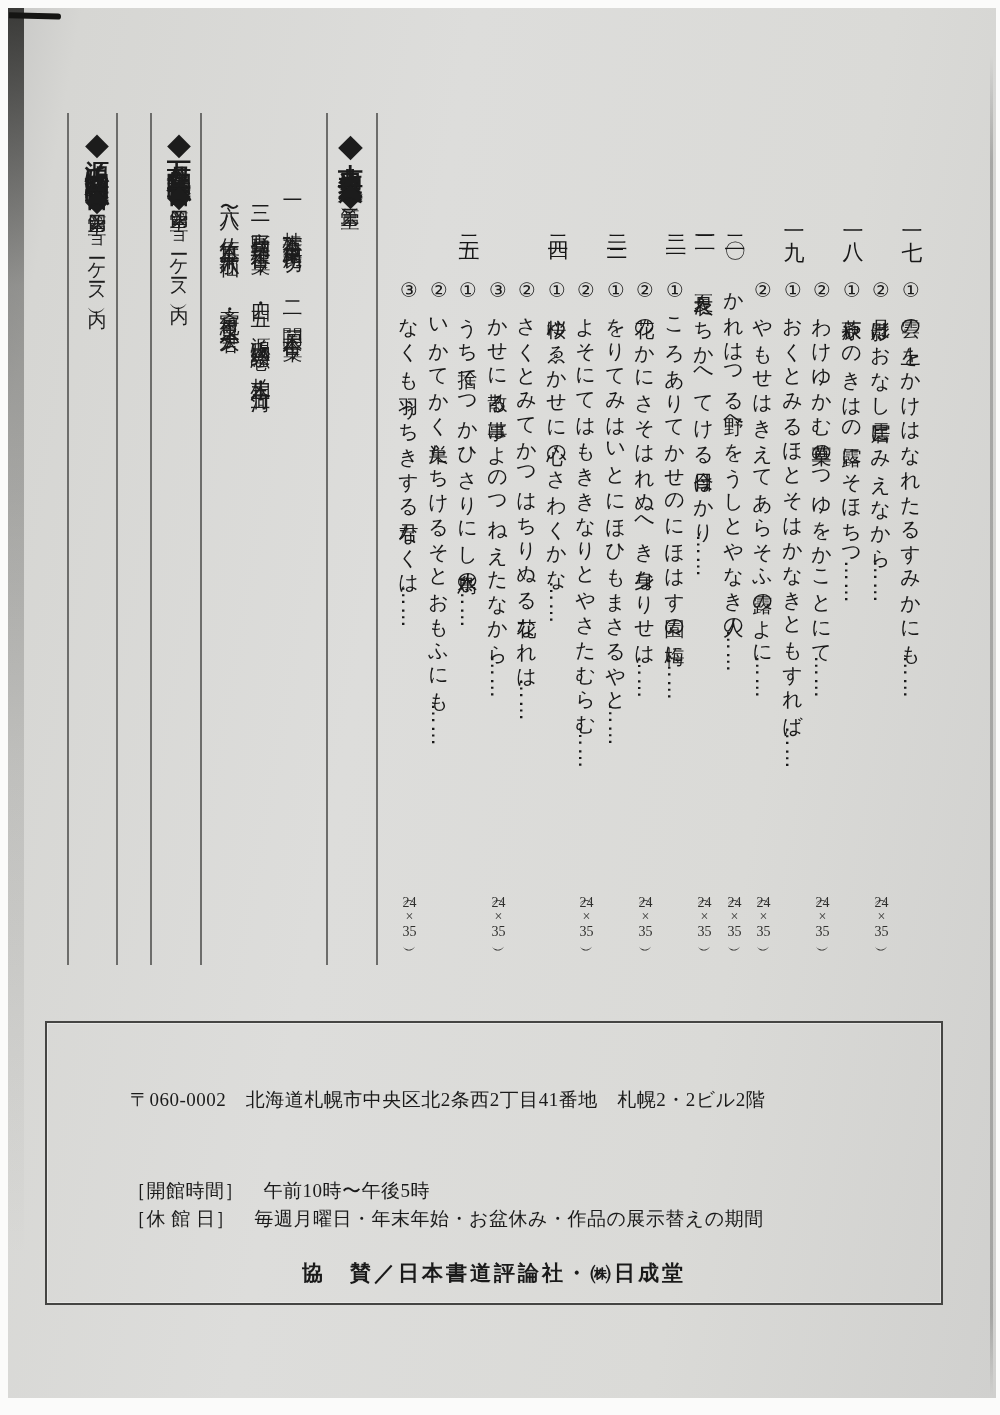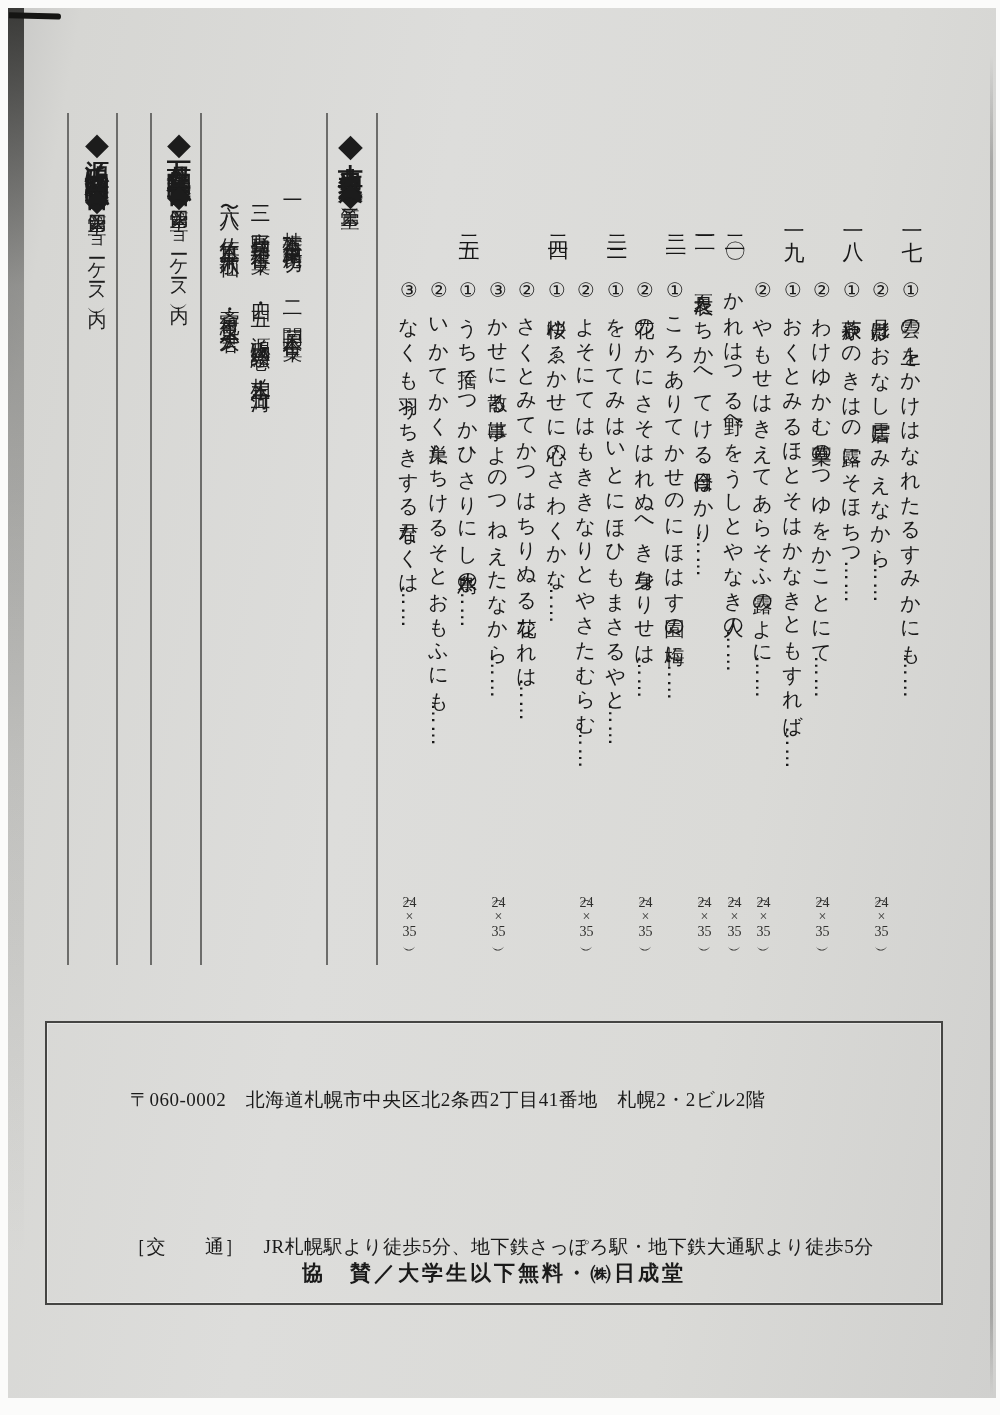--- a/index.html
+++ b/index.html
@@ -114,15 +114,16 @@
 <div class="vtext smark" style="left:754px;top:895px"><span>（</span><span class="tcy">24</span><span>×</span><span class="tcy">35</span><span>）</span></div>
 <div class="vtext smark" style="left:725px;top:895px"><span>（</span><span class="tcy">24</span><span>×</span><span class="tcy">35</span><span>）</span></div>
 <div class="vtext smark" style="left:695px;top:895px"><span>（</span><span class="tcy">24</span><span>×</span><span class="tcy">35</span><span>）</span></div>
 <div class="vtext smark" style="left:636px;top:895px"><span>（</span><span class="tcy">24</span><span>×</span><span class="tcy">35</span><span>）</span></div>
 <div class="vtext smark" style="left:577px;top:895px"><span>（</span><span class="tcy">24</span><span>×</span><span class="tcy">35</span><span>）</span></div>
 <div class="vtext smark" style="left:489px;top:895px"><span>（</span><span class="tcy">24</span><span>×</span><span class="tcy">35</span><span>）</span></div>
 <div class="vtext smark" style="left:400px;top:895px"><span>（</span><span class="tcy">24</span><span>×</span><span class="tcy">35</span><span>）</span></div>
 
 <div class="ibox">
   <div class="row" style="left:83px;top:64px">〒060-0002　北海道札幌市中央区北2条西2丁目41番地　札幌2・2ビル2階</div>
-  <div class="row" style="left:80px;top:211px">［交　　通］　JR札幌駅より徒歩5分、地下鉄さっぽろ駅・地下鉄大通駅より徒歩5分</div>
-  <div class="row sponsor">協　賛／大学生以下無料・㈱日成堂</div>
+  <div class="row" style="left:80px;top:155px">［開館時間］　午前10時〜午後5時</div>
+  <div class="row" style="left:80px;top:183px">［休 館 日］　毎週月曜日・年末年始・お盆休み・作品の展示替えの期間</div>
+  <div class="row sponsor">協　賛／日本書道評論社・㈱日成堂</div>
 </div>
 
 </body></html>

